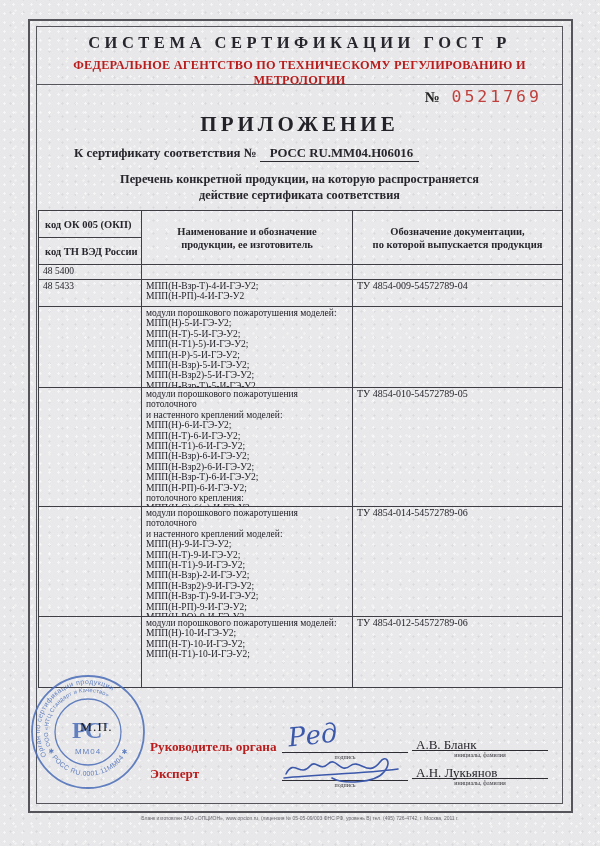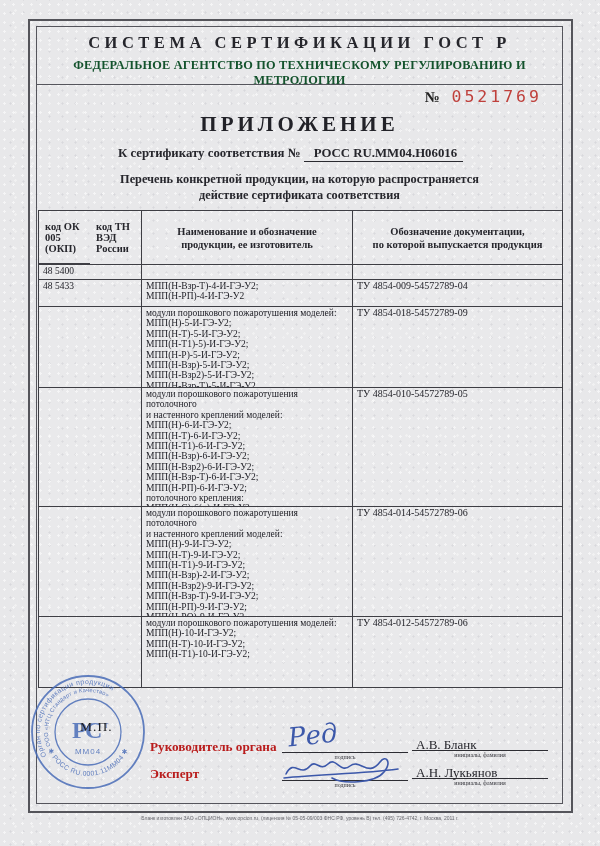--- a/index.html
+++ b/index.html
@@ -15,40 +15,40 @@
     background-position:0 0,4px 6px,7px 2px;
     color:#1f1f23;
   }
   .abs{position:absolute;}
   
   .outer-frame{left:28px;top:19px;width:541px;height:790px;border:2px solid #54545a;}
   .inner-frame{left:36px;top:26px;width:525px;height:776px;border:1px solid #55555c;}
   .header-divider{left:36px;top:84px;width:527px;height:0;border-top:1px solid #55555c;}
   
   .sys-line1{left:36px;top:33px;width:527px;text-align:center;font-weight:bold;font-size:16.5px;letter-spacing:4.5px;color:#26262c;}
-  .sys-line2{left:36px;top:58px;width:527px;text-align:center;font-weight:bold;font-size:12.3px;letter-spacing:.2px;color:#14532d;}
+  .sys-line2{left:36px;top:58px;width:527px;text-align:center;font-weight:bold;font-size:12.3px;letter-spacing:.2px;color:#b91c1c;}
   
   .serial{right:58px;top:87px;display:flex;align-items:baseline;}
   .serial .pref{font-weight:bold;font-size:15px;color:#222;}
   .serial .num{font-family:"DejaVu Sans Mono","Liberation Mono",monospace;font-size:16.5px;letter-spacing:3px;color:#bf403c;margin-left:12px;}
   
   .doc-title{left:36px;top:112px;width:527px;text-align:center;font-weight:bold;font-size:21px;letter-spacing:4px;color:#222228;}
-  .cert-ref{left:36px;top:146px;width:421px;text-align:center;font-weight:bold;font-size:12.8px;color:#26262c;padding-left:44px;}
+  .cert-ref{left:36px;top:146px;width:421px;text-align:center;font-weight:bold;font-size:12.8px;color:#26262c;}
   .cert-ref .val{border-bottom:1px solid #2a2a30;padding:0 6px 1px 10px;font-weight:bold;}
   .desc{left:36px;top:171px;width:527px;text-align:center;font-weight:bold;font-size:12.3px;line-height:16px;color:#26262c;}
   
   .ptable{left:38px;top:210px;width:523px;border:1.2px solid #3e3e44;background:rgba(255,255,255,.06);}
   .trow,.thead{display:flex;box-sizing:border-box;border-bottom:1px solid #3e3e44;}
   .trow:last-child{border-bottom:none;}
   .c{box-sizing:border-box;padding:1px 4px;overflow:hidden;font-size:9.5px;line-height:10.4px;color:#23232a;}
   .c1{width:103px;border-right:1px solid #3e3e44;}
   .c2{width:211px;border-right:1px solid #3e3e44;}
   .c3{flex:1;font-size:10px;}
   .thead{height:54px;}
-  .h1{width:103px;border-right:1px solid #3e3e44;display:flex;flex-direction:row;box-sizing:border-box;}
+  .h1{width:103px;border-right:1px solid #3e3e44;display:flex;flex-direction:column;box-sizing:border-box;}
   .h1 >div{flex:1;display:flex;align-items:center;padding-left:6px;font-weight:bold;font-size:10.5px;color:#26262c;}
   .h1 .h1top{border-bottom:1px solid #3e3e44;}
   .hc{display:flex;flex-direction:column;align-items:center;justify-content:center;text-align:center;font-weight:bold;font-size:10.5px;line-height:13px;color:#26262c;box-sizing:border-box;}
   .h2{width:211px;border-right:1px solid #3e3e44;}
   .h3{flex:1;}
   .rh1{height:15px}.rh2{height:27px}.rh3{height:81px}.rh4{height:119px}.rh5{height:110px}.rh6{height:70px}
   
   .role{left:150px;font-weight:bold;font-size:13.2px;color:#b91c1c;}
   .sline{height:0;border-bottom:1.2px solid #2d2d33;}
   .scap{font-size:6px;color:#3a3a40;text-align:center;}
@@ -117,21 +117,20 @@
     <div class="c c2">
         <div>модули порошкового пожаротушения моделей:</div>
         <div>МПП(Н)-5-И-ГЭ-У2;</div>
         <div>МПП(Н-Т)-5-И-ГЭ-У2;</div>
         <div>МПП(Н-Т1)-5)-И-ГЭ-У2;</div>
         <div>МПП(Н-Р)-5-И-ГЭ-У2;</div>
         <div>МПП(Н-Взр)-5-И-ГЭ-У2;</div>
         <div>МПП(Н-Взр2)-5-И-ГЭ-У2;</div>
         <div>МПП(Н-Взр-Т)-5-И-ГЭ-У2</div>
       </div>
-    <div class="c c3">ТУ 4854-018-54572789-09</div>
   </div>
   <div class="trow rh4">
     <div class="c c1"></div>
     <div class="c c2">
         <div>модули порошкового пожаротушения потолочного</div>
         <div>и настенного креплений моделей:</div>
         <div>МПП(Н)-6-И-ГЭ-У2;</div>
         <div>МПП(Н-Т)-6-И-ГЭ-У2;</div>
         <div>МПП(Н-Т1)-6-И-ГЭ-У2;</div>
         <div>МПП(Н-Взр)-6-И-ГЭ-У2;</div>

